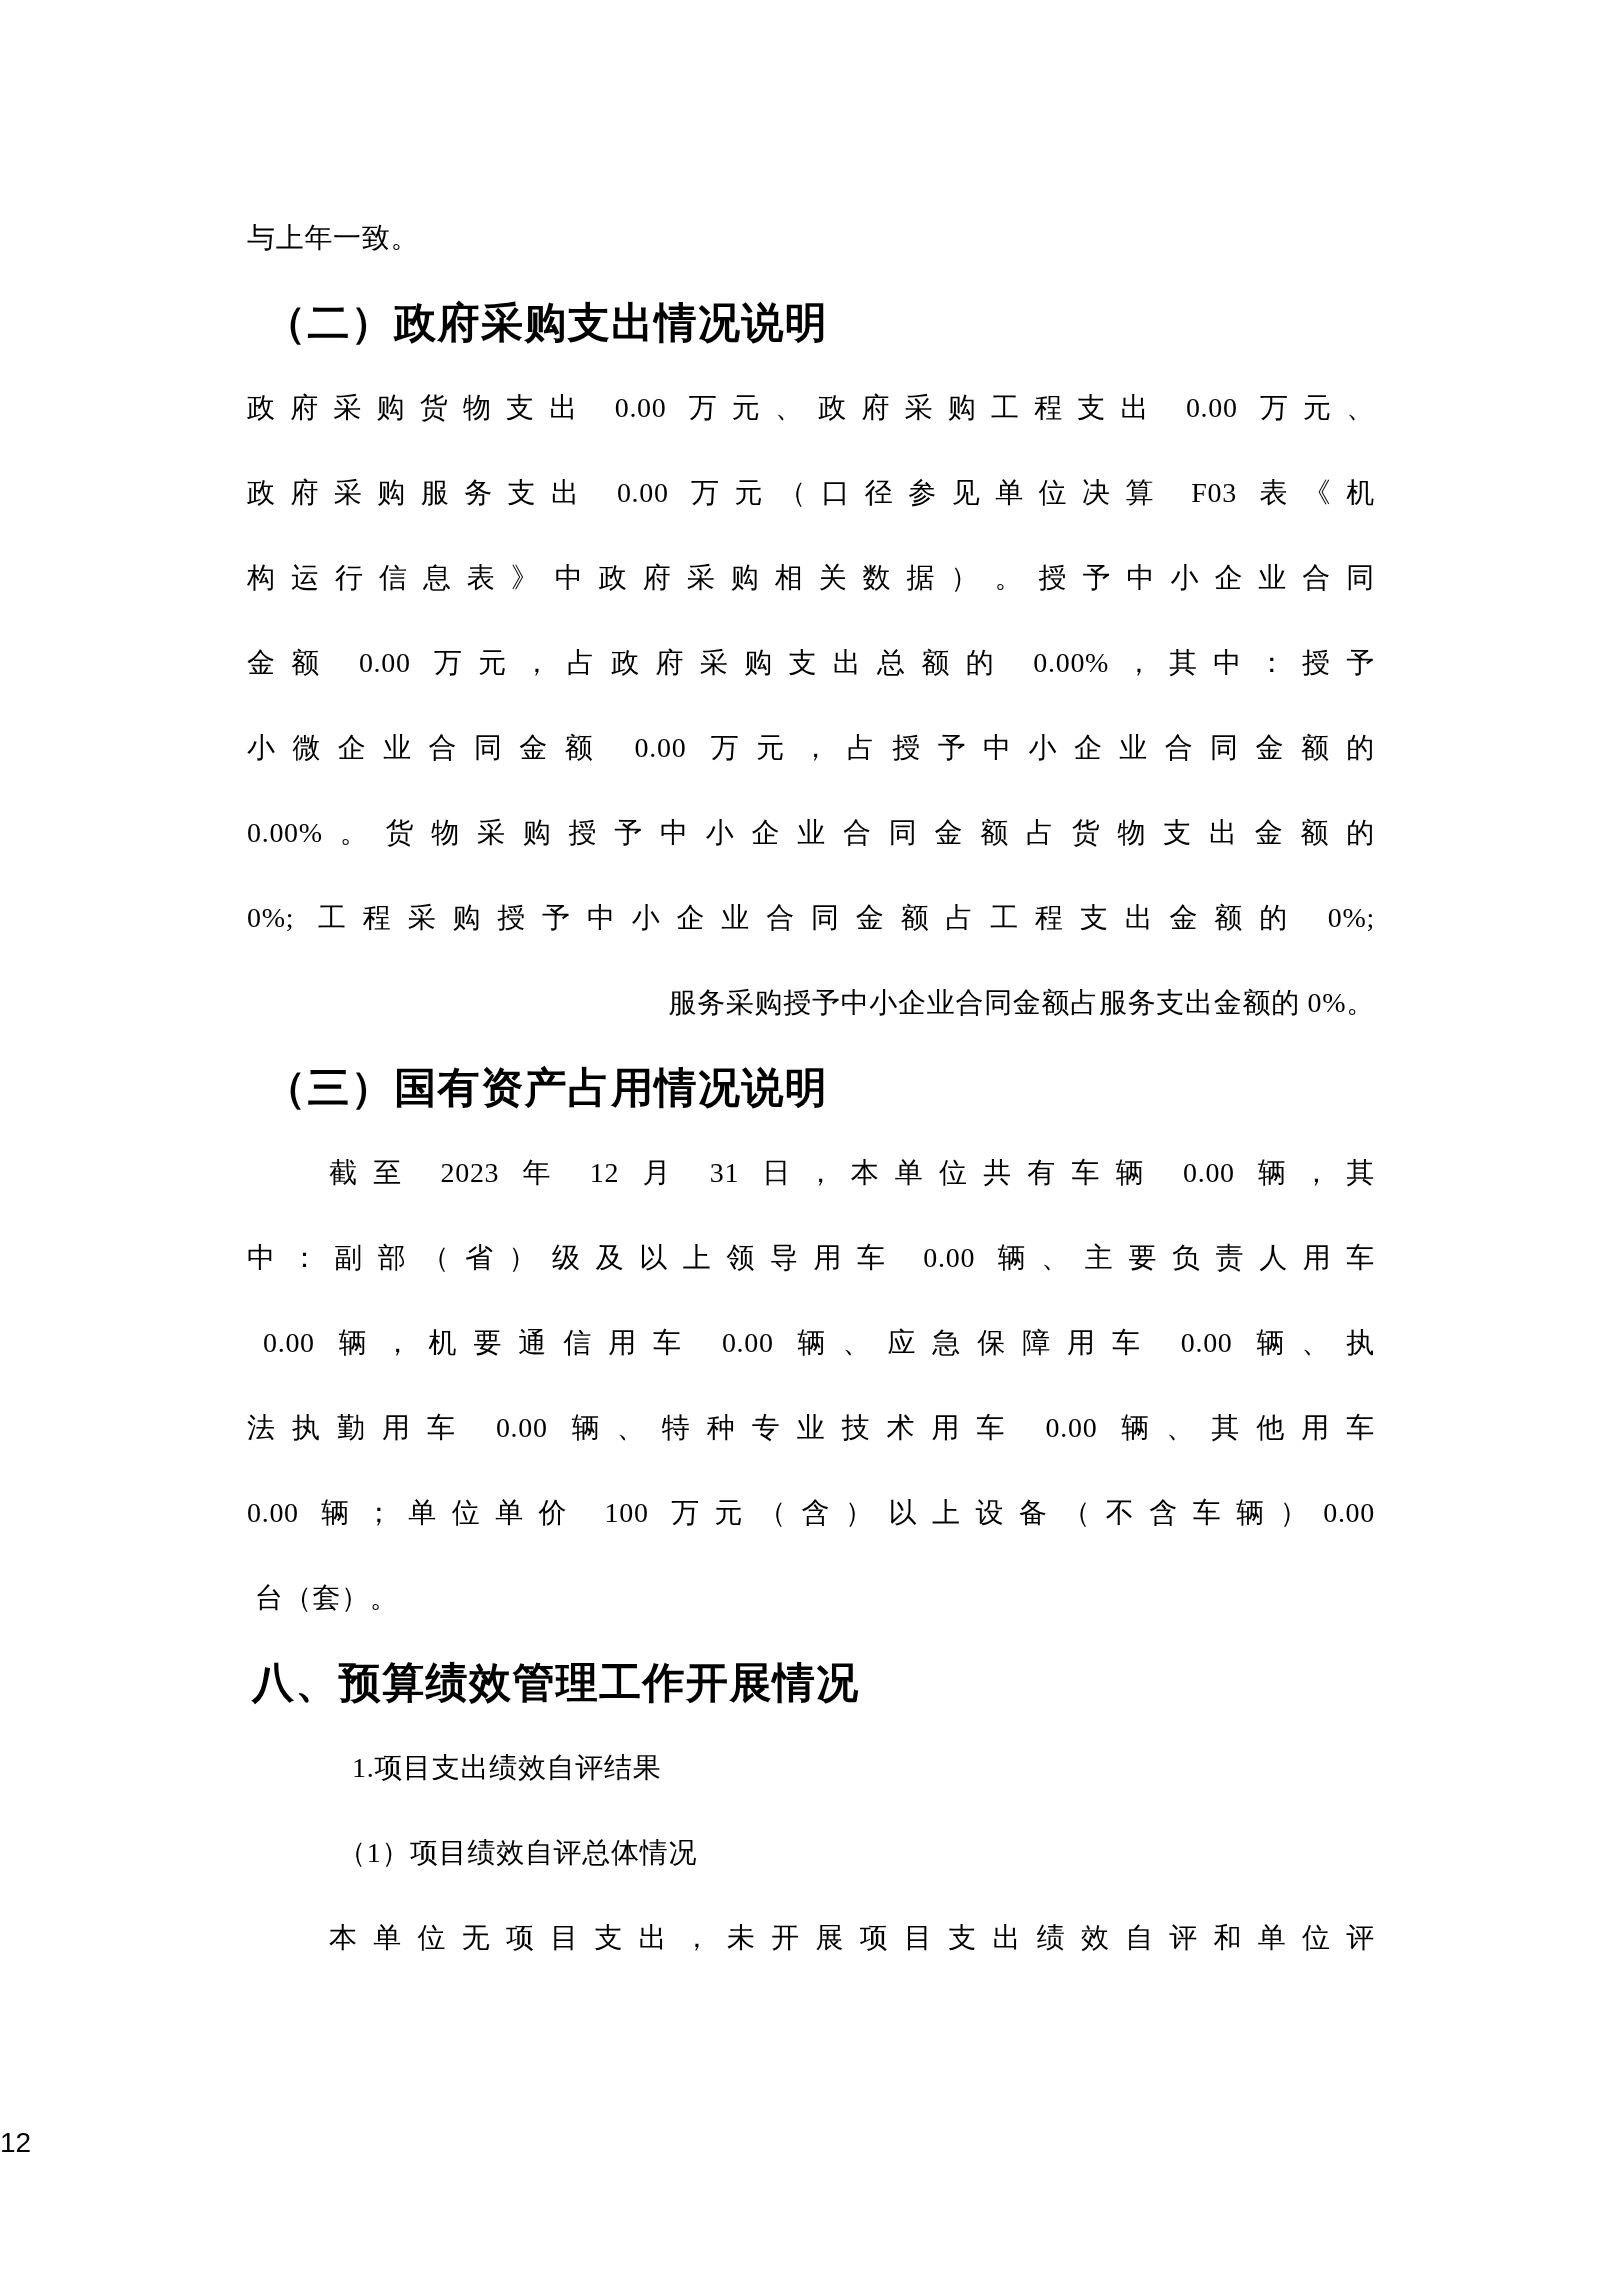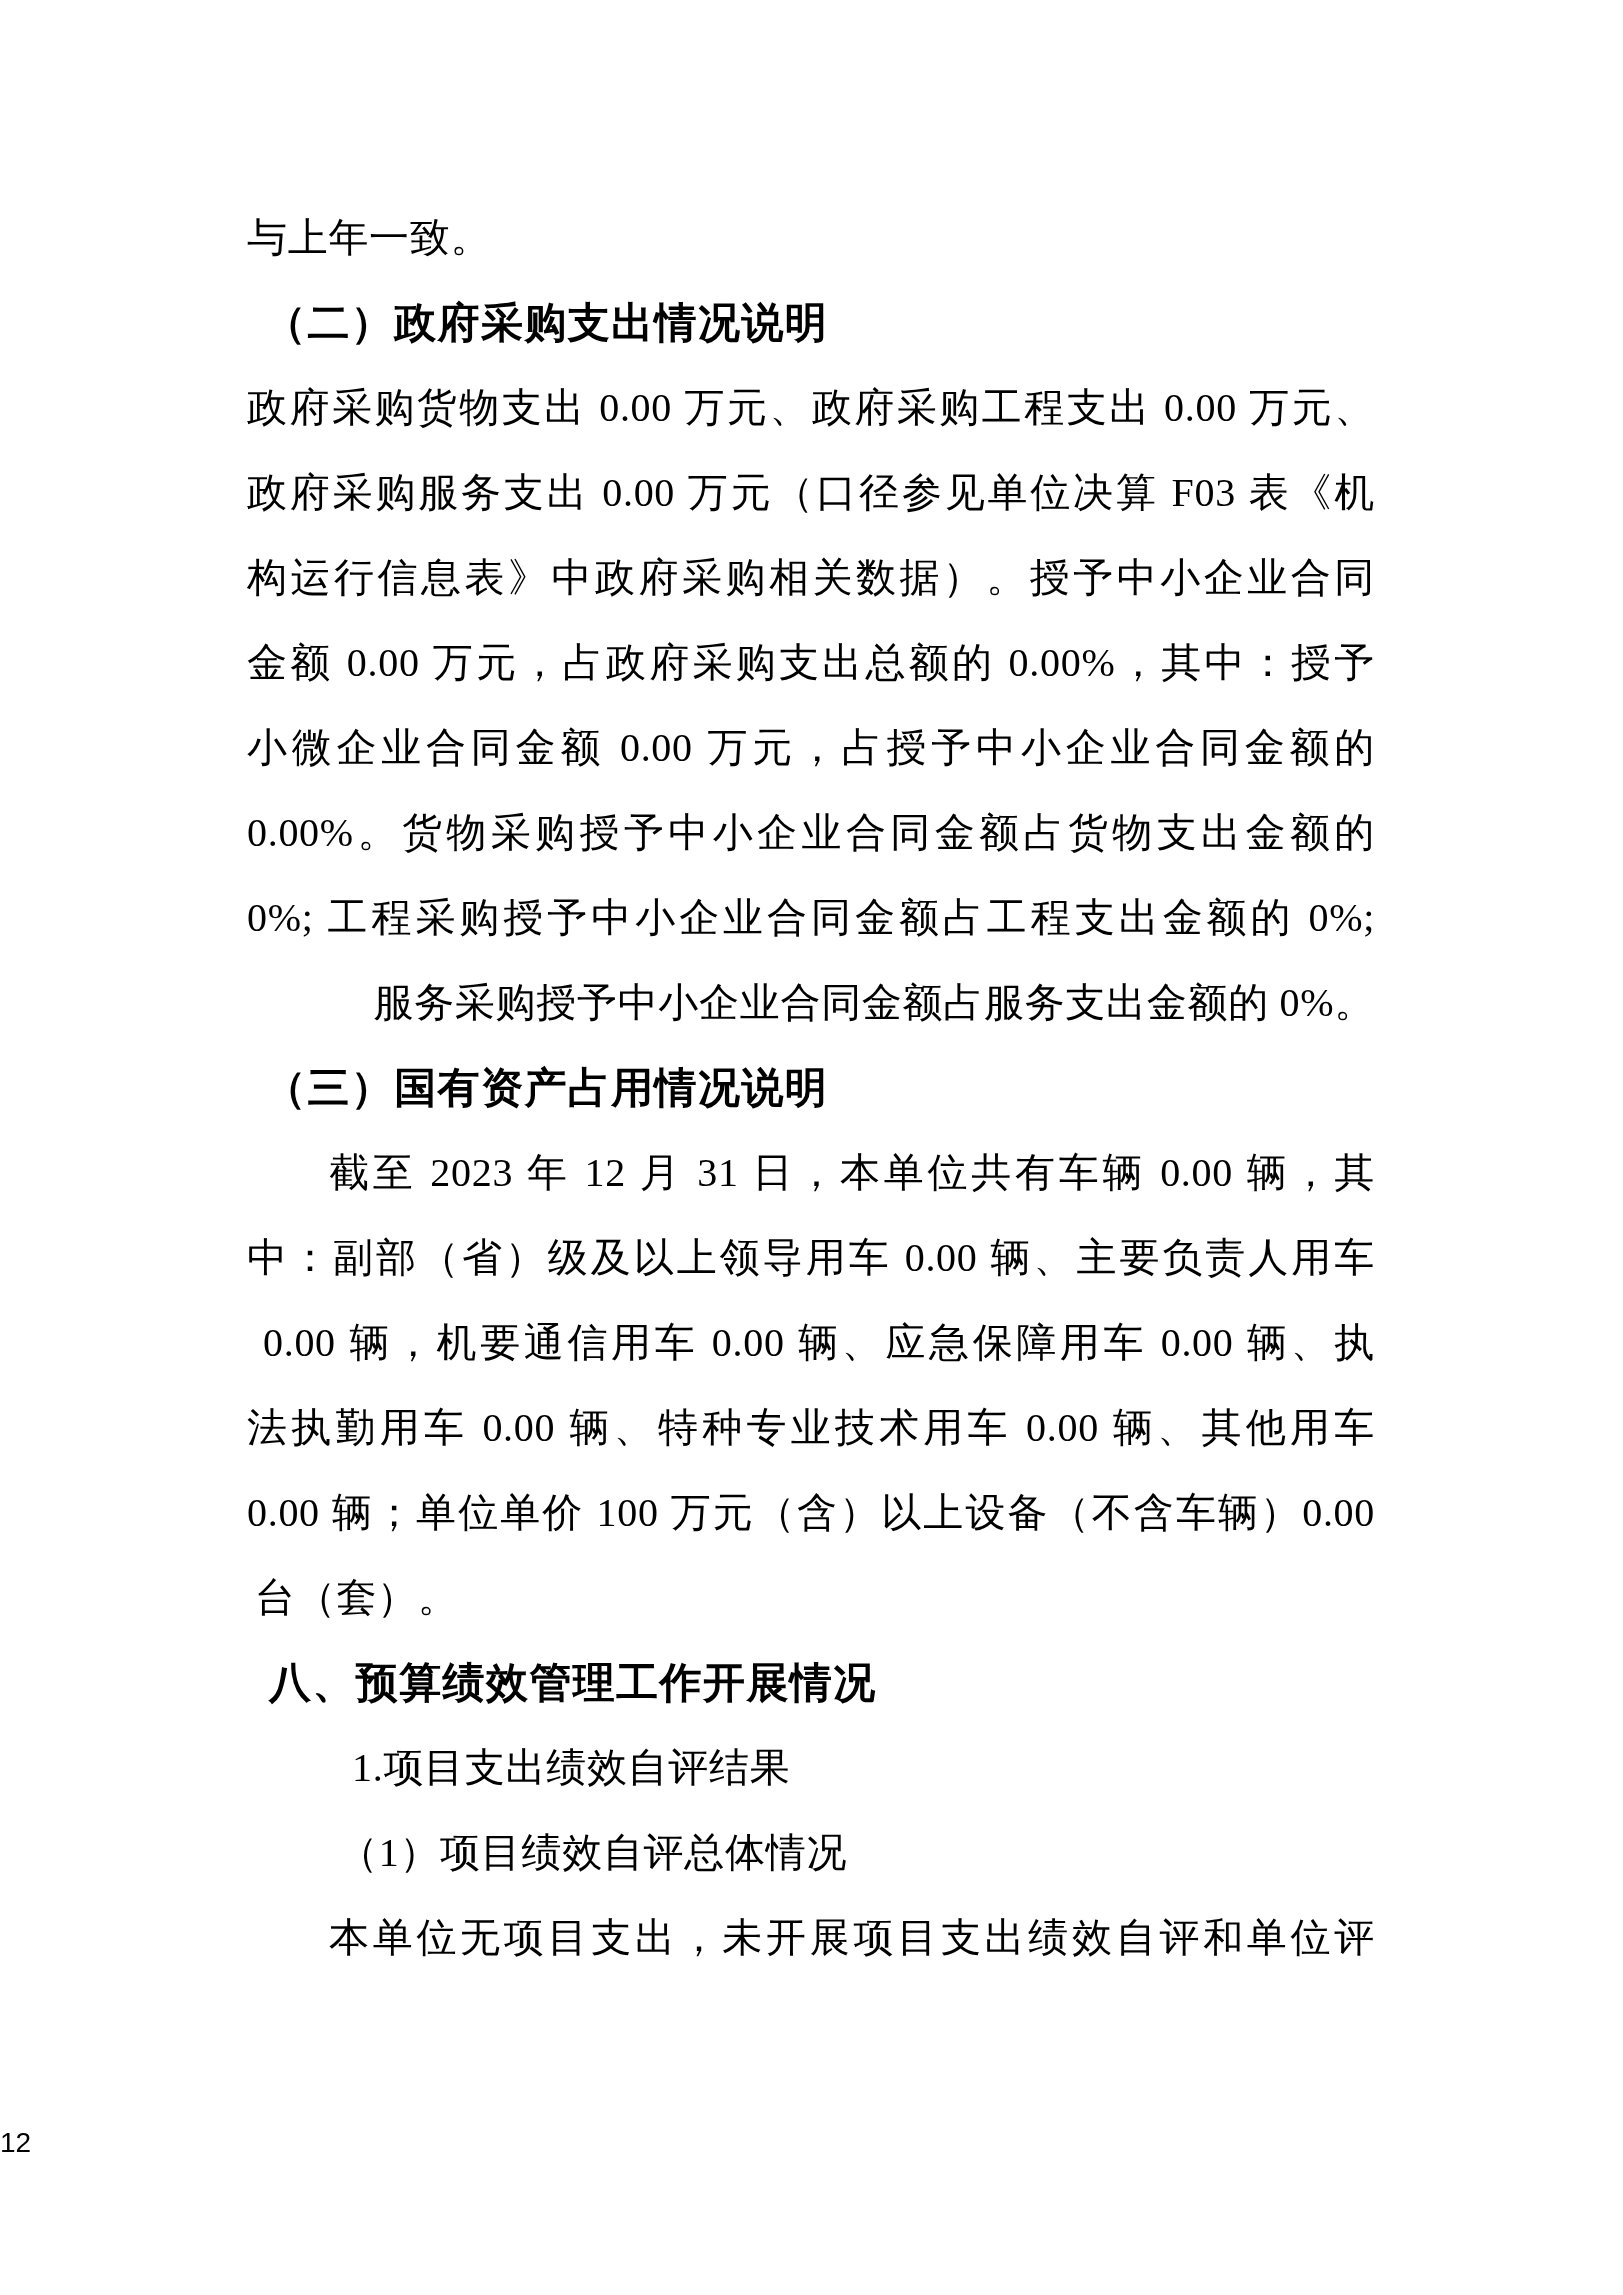--- a/index.html
+++ b/index.html
@@ -18,21 +18,21 @@
   }
   .doc-body {
     position: absolute;
     left: 247px;
     top: 195px;
     width: 1128px;
   }
   .line {
     height: 85px;
     line-height: 85px;
-    font-size: 40px;
+    font-size: 28px;
     letter-spacing: 0.7px;
     color: #000000;
     text-align: left;
   }
   .line.justify {
     text-align: justify;
     text-align-last: justify;
   }
   .line.h1, .line.h2 {
     font-family: "Liberation Sans", sans-serif;
@@ -67,20 +67,20 @@
       <div class="line  justify" style="margin-left: 0px;">0.00%。货物采购授予中小企业合同金额占货物支出金额的</div>
       <div class="line  justify" style="margin-left: 0px;">0%; 工程采购授予中小企业合同金额占工程支出金额的 0%;</div>
       <div class="line " style="margin-left: 0px; text-align: right;">服务采购授予中小企业合同金额占服务支出金额的 0%。</div>
       <div class="line h2" style="margin-left: 17px;">（三）国有资产占用情况说明</div>
       <div class="line  justify" style="margin-left: 82px;">截至 2023 年 12 月 31 日，本单位共有车辆 0.00 辆，其</div>
       <div class="line  justify" style="margin-left: 0px;">中：副部（省）级及以上领导用车 0.00 辆、主要负责人用车</div>
       <div class="line  justify" style="margin-left: 16px;">0.00 辆，机要通信用车 0.00 辆、应急保障用车 0.00 辆、执</div>
       <div class="line  justify" style="margin-left: 0px;">法执勤用车 0.00 辆、特种专业技术用车 0.00 辆、其他用车</div>
       <div class="line  justify" style="margin-left: 0px;">0.00 辆；单位单价 100 万元（含）以上设备（不含车辆）0.00</div>
       <div class="line " style="margin-left: 8px;">台（套）。</div>
-      <div class="line h1" style="margin-left: 22px;">八、预算绩效管理工作开展情况</div>
+      <div class="line h1" style="margin-left: 5px;">八、预算绩效管理工作开展情况</div>
       <div class="line " style="margin-left: 105px;">1.项目支出绩效自评结果</div>
       <div class="line " style="margin-left: 91px;">（1）项目绩效自评总体情况</div>
       <div class="line  justify" style="margin-left: 82px;">本单位无项目支出，未开展项目支出绩效自评和单位评</div>
     </div>
   <div class="page-footer">12</div>
 </div>
 
 
 </body></html>

